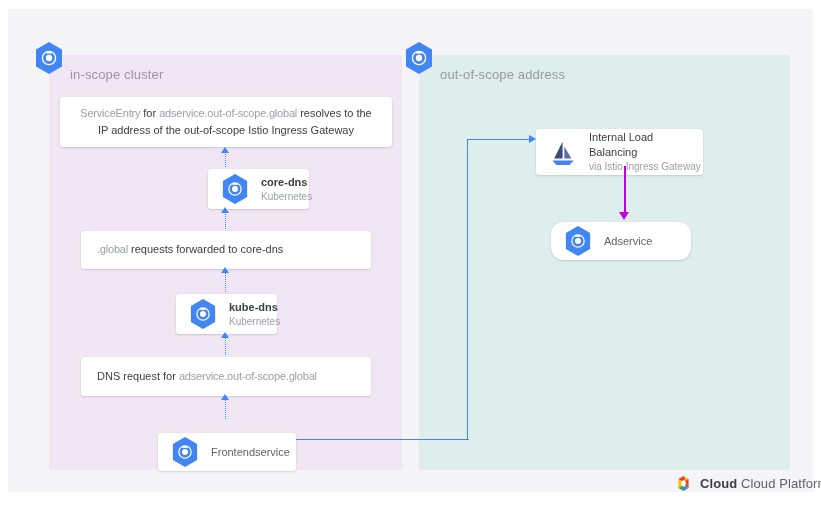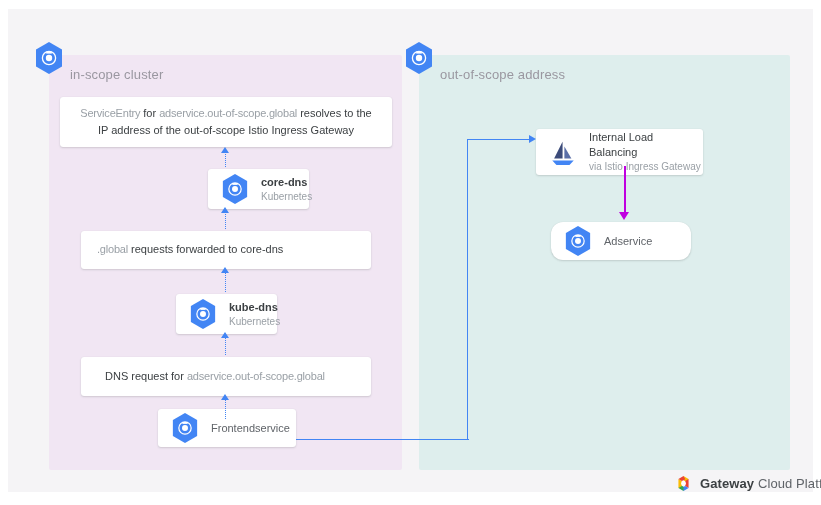--- a/index.html
+++ b/index.html
@@ -113,21 +113,21 @@
     color: #9aa0a6;
     line-height: 1.35;
   }
 
   
   #note-serviceentry { left: 52px;  top: 88px;  width: 332px; height: 50px; }
   #node-core-dns     { left: 168px; top: 160px; width: 101px; height: 40px; margin-left: 32px; }
   #note-global-req   { left: 73px;  top: 222px; width: 290px; height: 38px; }
   #node-kube-dns     { left: 168px; top: 285px; width: 101px; height: 40px; }
   #note-dns-request  { left: 73px;  top: 348px; width: 290px; height: 39px; }
-  #node-frontend     { left: 150px; top: 400px; width: 138px; height: 38px; }
+  #node-frontend     { left: 150px; top: 424px; width: 138px; height: 38px; }
   #node-ilb          { left: 528px; top: 110px; width: 167px; height: 46px; margin-top: 10px; }
   #node-adservice    { left: 543px; top: 213px; width: 140px; height: 38px; border-radius: 12px; }
 
   
   .conn { position: absolute; }
   .dotted-line {
     position: absolute;
     left: 217px;
     width: 0;
     border-left: 1.6px dotted #4285f4;
@@ -258,21 +258,21 @@
         <circle cx="15" cy="17" r="6.6" fill="none" stroke="#ffffff" stroke-width="1.3"></circle>
         <circle cx="15" cy="17" r="3.2" fill="#ffffff"></circle>
         <rect x="12.2" y="10.6" width="5.6" height="2" fill="#ffffff"></rect>
       </svg>
       <div class="node-text">
         <div class="node-title">kube-dns</div>
         <div class="node-sub">Kubernetes</div>
       </div>
     </div>
 
-    <div class="box note" id="note-dns-request" style="justify-content:flex-start;text-align:right;padding-left:24px;">
+    <div class="box note" id="note-dns-request" style="justify-content:flex-start;text-align:right;padding-left:16px;">
       <div>
         <span>DNS request for </span><span class="mono">adservice.out-of-scope.global</span>
       </div>
     </div>
 
     <div class="box node" id="node-frontend">
       <svg class="node-icon" viewBox="0 0 30 34">
         <polygon points="15,1 28,8.5 28,25.5 15,33 2,25.5 2,8.5" fill="#4285f4"></polygon>
         <circle cx="15" cy="17" r="6.6" fill="none" stroke="#ffffff" stroke-width="1.3"></circle>
         <circle cx="15" cy="17" r="3.2" fill="#ffffff"></circle>
@@ -334,18 +334,18 @@
       <svg width="19" height="19" viewBox="0 0 24 24">
         <path d="M12 2.6 L18.4 6.3 L16.1 10.3 L12 7.9 Z" fill="#fbbc05"></path>
         <path d="M18.4 6.3 L18.4 17.7 L14.1 15.2 L14.1 8.8 Z" fill="#ea4335"></path>
         <path d="M18.4 17.7 L12 21.4 L9.7 17.4 L14.1 15.2 Z" fill="#4285f4"></path>
         <path d="M12 21.4 L5.6 17.7 L7.9 13.7 L12 16.1 Z" fill="#34a853"></path>
         <path d="M5.6 17.7 L5.6 6.3 L9.9 8.8 L9.9 15.2 Z" fill="#fbbc05"></path>
         <path d="M5.6 6.3 L12 2.6 L14.3 6.6 L9.9 8.8 Z" fill="#ea4335"></path>
         <circle cx="12" cy="12" r="3.1" fill="#ffffff"></circle>
       </svg>
       <div class="gcp-text">
-        <b>Gateway</b><span> Cloud Platform</span>
+        <b>Cloud</b><span> Cloud Platform</span>
       </div>
     </div>
 
   </div>
 </div>
 
 </body></html>

